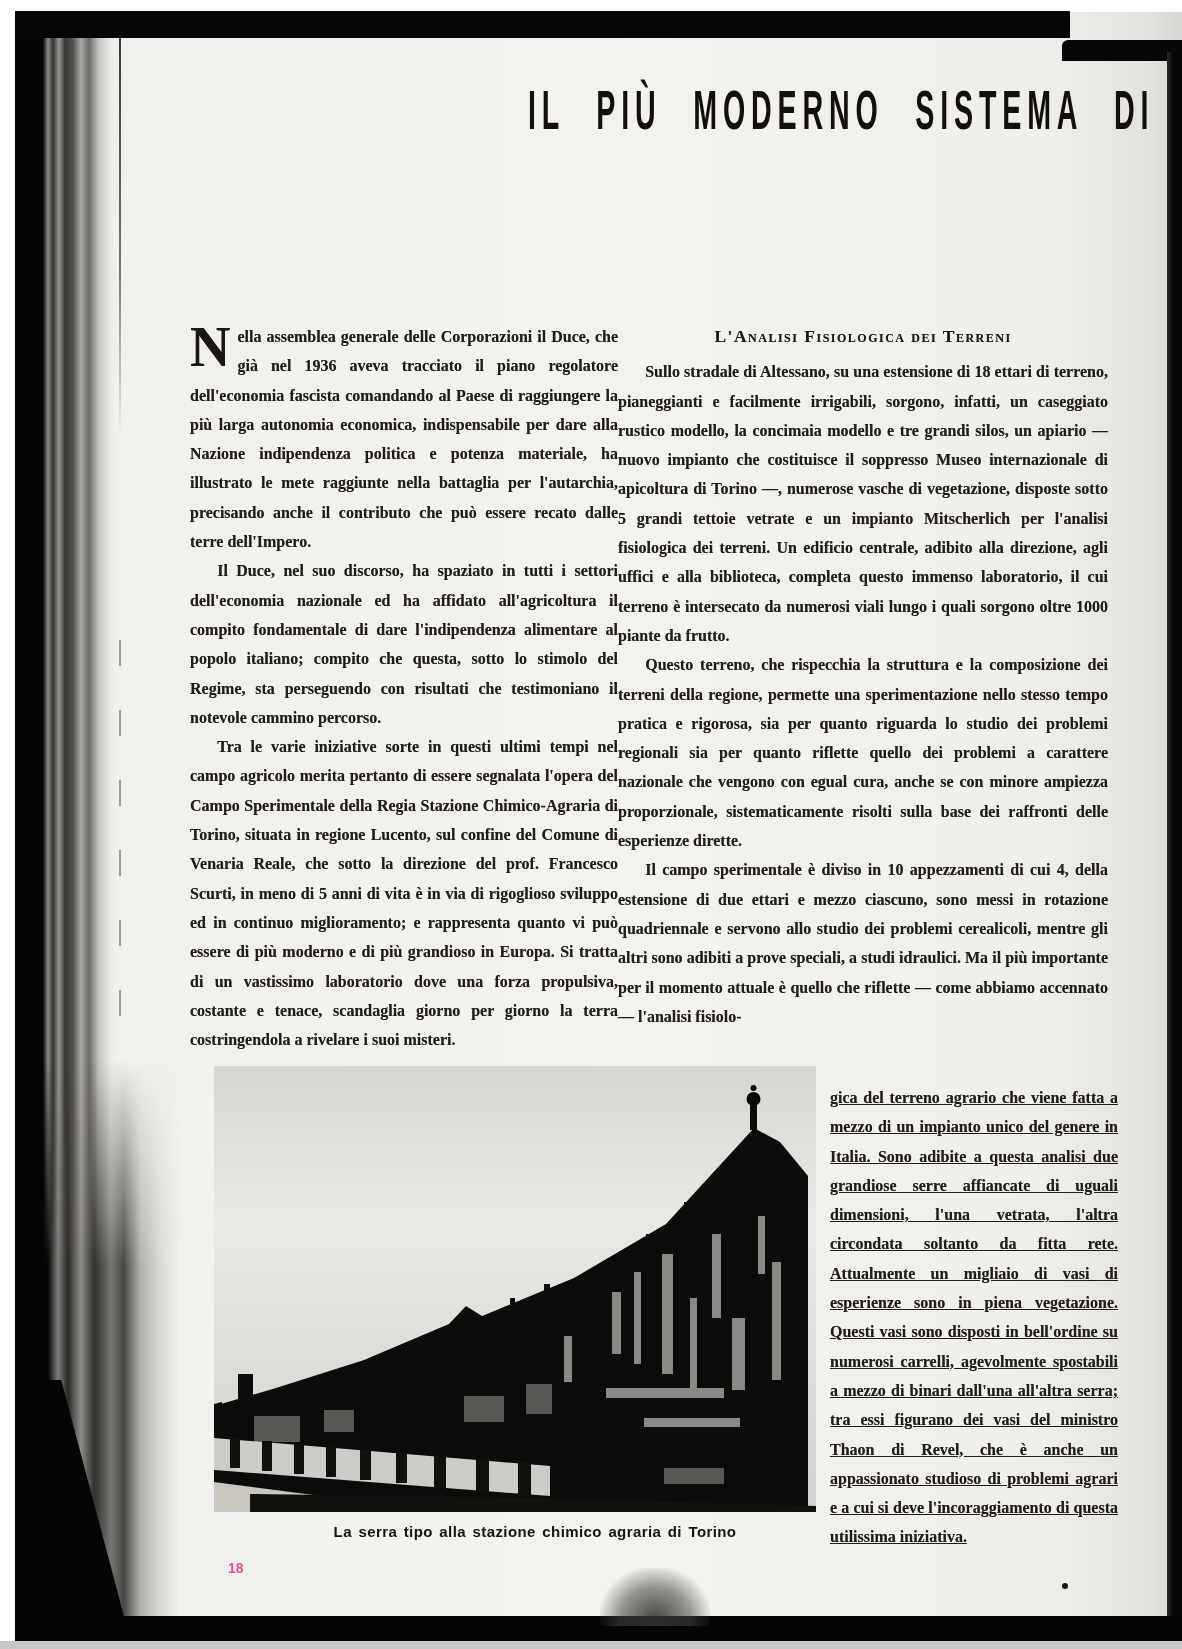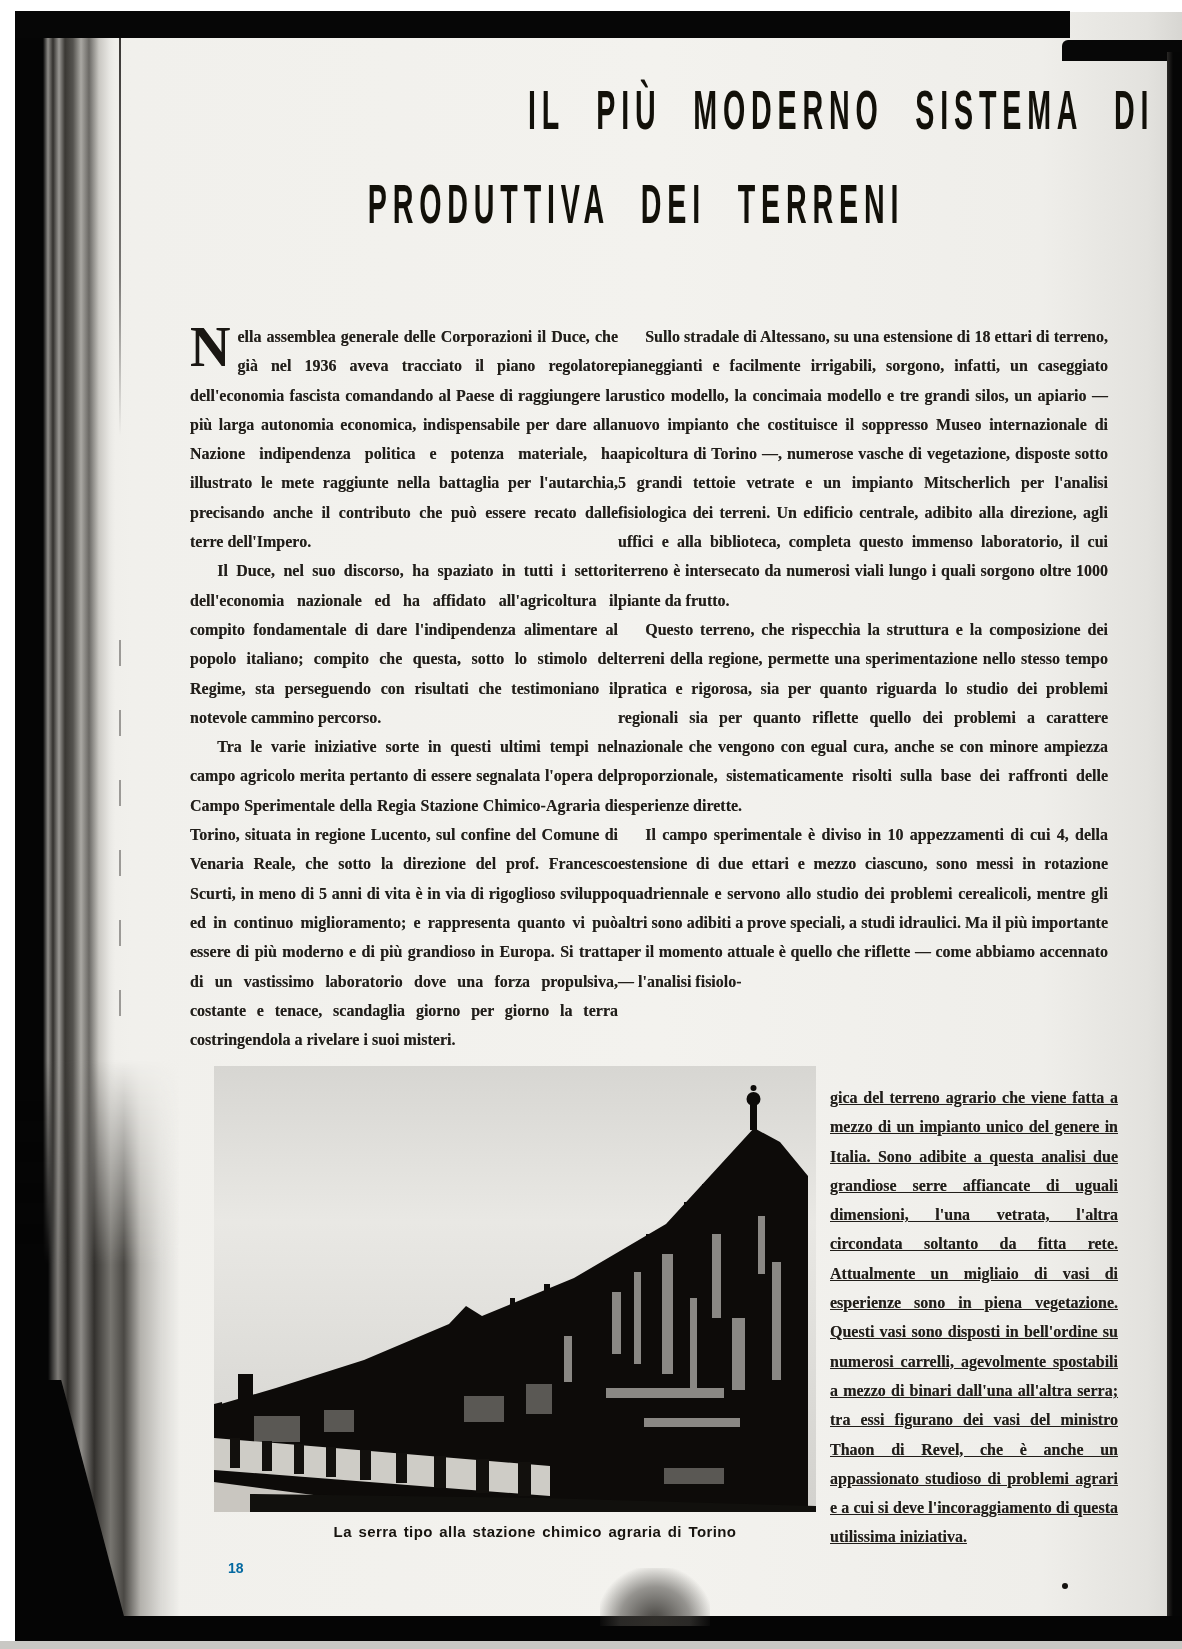--- a/index.html
+++ b/index.html
@@ -48,21 +48,21 @@
   #right-heading{margin:0 0 6px 0;text-indent:0;text-align:center;font-variant:small-caps;
       font-size:17.5px;letter-spacing:1.5px;color:#1c1915;}
   #end-dot{position:absolute;left:232px;top:500px;width:6px;height:6px;border-radius:50%;background:#14120f;}
   
   #photo{position:absolute;left:214px;top:1066px;width:602px;height:446px;}
   #photo svg{display:block;width:100%;height:100%;}
   #caption{position:absolute;left:254px;top:1523px;width:562px;text-align:center;
       font-family:"Liberation Sans",sans-serif;font-weight:bold;font-size:15px;letter-spacing:.4px;
       word-spacing:2px;color:#17140f;}
   #page-number{position:absolute;left:228px;top:1560px;font-family:"Liberation Sans",sans-serif;
-      font-weight:bold;font-size:14px;color:#0369a1;}
+      font-weight:bold;font-size:14px;color:#ec4899;}
 </style>
 </head>
 <body>
 
 <div id="stage">
 
   <div id="paper" class="artifact"></div>
 
   <div id="left-gutter" class="artifact"></div>
   <div id="left-gutter-lower" class="artifact"></div>
@@ -73,32 +73,30 @@
   <div id="corner-step" class="artifact"></div>
   <div id="right-band" class="artifact"></div>
   <div id="bottom-band" class="artifact"></div>
   <div id="smudge" class="artifact"></div>
   <div id="bottom-strip" class="artifact"></div>
 
   <div id="headline">
     <div id="title-line-1" class="title-line">
       <span class="stretch">IL PIÙ MODERNO SISTEMA DI ELEVAZIONE</span>
     </div>
-    <div id="title-line-2" class="title-line">
-      <span class="stretch">PRODUTTIVA DEI TERRENI</span>
-    </div>
   </div>
 
   <div id="left-col" class="col">
     <p class="para no-indent"><span class="dropcap">N</span><span>ella assemblea generale delle Corporazioni il Duce, che già nel 1936 aveva tracciato il piano regolatore dell'economia fascista comandando al Paese di raggiungere la più larga autonomia economica, indispensabile per dare alla Nazione indipendenza politica e potenza materiale, ha illustrato le mete raggiunte nella battaglia per l'autarchia, precisando anche il contributo che può essere recato dalle terre dell'Impero.</span></p>
     <p class="para">Il Duce, nel suo discorso, ha spaziato in tutti i settori dell'economia nazionale ed ha affidato all'agricoltura il compito fondamentale di dare l'indipendenza alimentare al popolo italiano; compito che questa, sotto lo stimolo del Regime, sta perseguendo con risultati che testimoniano il notevole cammino percorso.</p>
     <p class="para">Tra le varie iniziative sorte in questi ultimi tempi nel campo agricolo merita pertanto di essere segnalata l'opera del Campo Sperimentale della Regia Stazione Chimico-Agraria di Torino, situata in regione Lucento, sul confine del Comune di Venaria Reale, che sotto la direzione del prof. Francesco Scurti, in meno di 5 anni di vita è in via di rigoglioso sviluppo ed in continuo miglioramento; e rappresenta quanto vi può essere di più moderno e di più grandioso in Europa. Si tratta di un vastissimo laboratorio dove una forza propulsiva, costante e tenace, scandaglia giorno per giorno la terra costringendola a rivelare i suoi misteri.</p>
   </div>
 
   <div id="right-col" class="col">
+    <p id="right-heading" class="para">L'Analisi Fisiologica dei Terreni</p>
     <p class="para">Sullo stradale di Altessano, su una estensione di 18 ettari di terreno, pianeggianti e facilmente irrigabili, sorgono, infatti, un caseggiato rustico modello, la concimaia modello e tre grandi silos, un apiario — nuovo impianto che costituisce il soppresso Museo internazionale di apicoltura di Torino —, numerose vasche di vegetazione, disposte sotto 5 grandi tettoie vetrate e un impianto Mitscherlich per l'analisi fisiologica dei terreni. Un edificio centrale, adibito alla direzione, agli uffici e alla biblioteca, completa questo immenso laboratorio, il cui terreno è intersecato da numerosi viali lungo i quali sorgono oltre 1000 piante da frutto.</p>
     <p class="para">Questo terreno, che rispecchia la struttura e la composizione dei terreni della regione, permette una sperimentazione nello stesso tempo pratica e rigorosa, sia per quanto riguarda lo studio dei problemi regionali sia per quanto riflette quello dei problemi a carattere nazionale che vengono con egual cura, anche se con minore ampiezza proporzionale, sistematicamente risolti sulla base dei raffronti delle esperienze dirette.</p>
     <p class="para">Il campo sperimentale è diviso in 10 appezzamenti di cui 4, della estensione di due ettari e mezzo ciascuno, sono messi in rotazione quadriennale e servono allo studio dei problemi cerealicoli, mentre gli altri sono adibiti a prove speciali, a studi idraulici. Ma il più importante per il momento attuale è quello che riflette — come abbiamo accennato — l'analisi fisiolo-</p>
   </div>
 
   <div id="narrow-col" class="col">
     <p class="para no-indent">gica del terreno agrario che viene fatta a mezzo di un impianto unico del genere in Italia. Sono adibite a questa analisi due grandiose serre affiancate di uguali dimensioni, l'una vetrata, l'altra circondata soltanto da fitta rete. Attualmente un migliaio di vasi di esperienze sono in piena vegetazione. Questi vasi sono disposti in bell'ordine su numerosi carrelli, agevolmente spostabili a mezzo di binari dall'una all'altra serra; tra essi figurano dei vasi del ministro Thaon di Revel, che è anche un appassionato studioso di problemi agrari e a cui si deve l'incoraggiamento di questa utilissima iniziativa.</p>
     <div id="end-dot"></div>
   </div>
 

